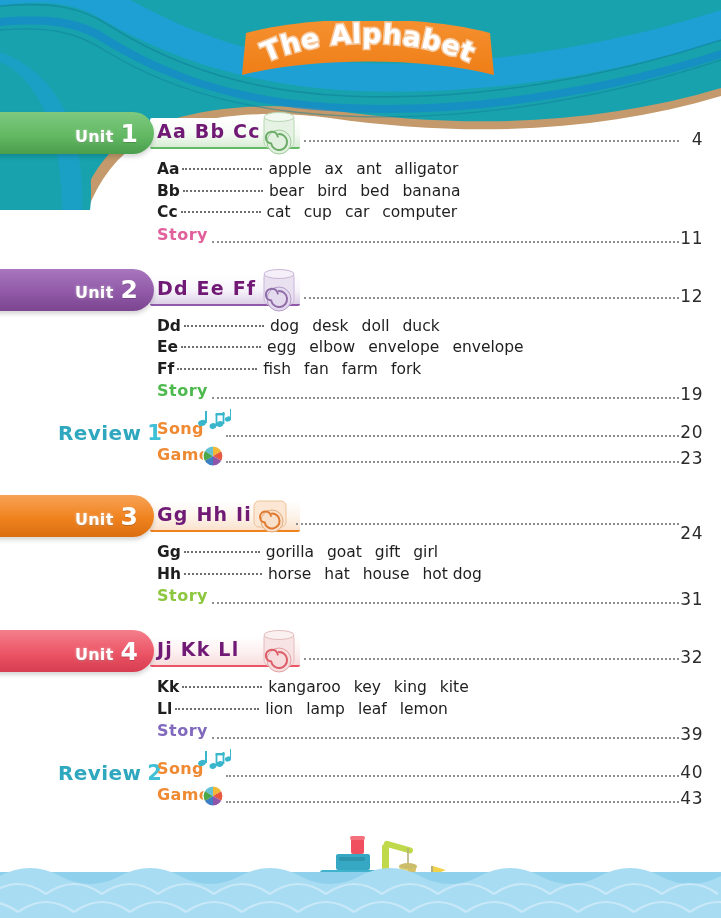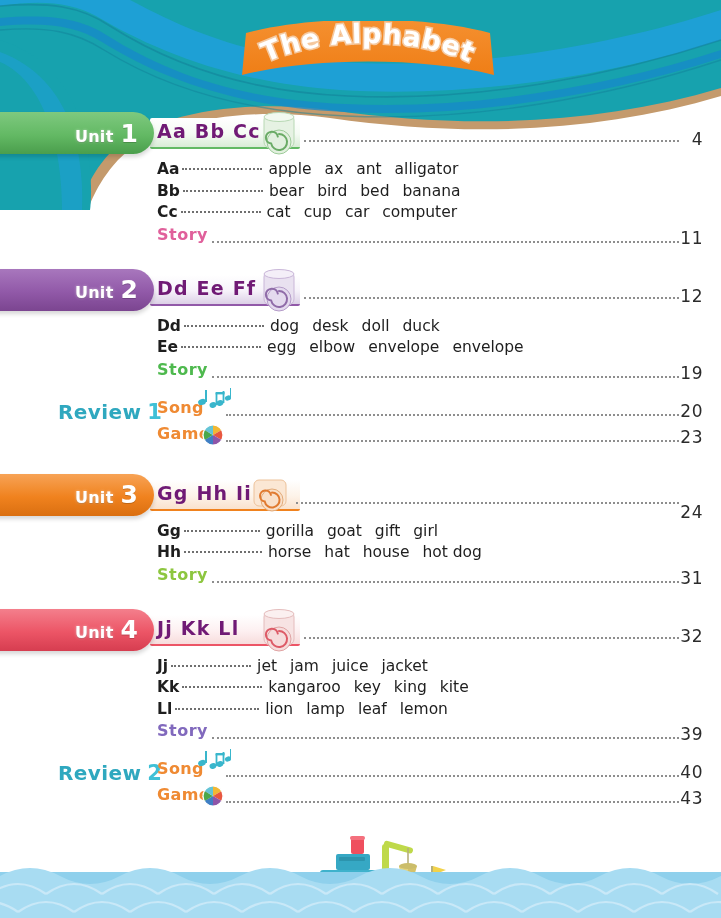--- a/index.html
+++ b/index.html
@@ -250,20 +250,23 @@
         <div class="page-num" style="top:21px;">12</div>
       </div>
 
       <div class="words">
         <div class="word-row">
           <span class="wr-letter">Dd</span><span class="wr-dots" style="width:80px;"></span><span class="wr-words"><span>dog</span><span>desk</span><span>doll</span><span>duck</span></span>
         </div>
         <div class="word-row">
           <span class="wr-letter">Ee</span><span class="wr-dots" style="width:80px;"></span><span class="wr-words"><span>egg</span><span>elbow</span><span>envelope</span><span>envelope</span></span>
         </div>
+        <div class="word-row">
+          <span class="wr-letter">Ff</span><span class="wr-dots" style="width:80px;"></span><span class="wr-words"><span>fish</span><span>fan</span><span>farm</span><span>fork</span></span>
+        </div>
       </div>
 
       <div class="story-row">
         <span class="story-label" style="color:#4eb94e;">Story</span>
         <div class="dots-line" style="left: 212px; top: 16px; width: 467px;"></div>
         <div class="page-num" style="top:3px;">19</div>
       </div>
     </div>
 
     <div class="review-block" style="margin-top:12px;">
@@ -356,23 +359,20 @@
             <span class="ub-word">Unit</span>
             <span class="ub-num">4</span>
           </span>
         </div>
         <div class="unit-title">Jj Kk Ll</div>
         <div class="dots-line" style="left: 304px; top: 32px; width: 375px;"></div>
         <div class="page-num" style="top:21px;">32</div>
       </div>
 
       <div class="words">
-        <div class="word-row">
-          <span class="wr-letter">Jj</span><span class="wr-dots" style="width:80px;"></span><span class="wr-words"><span>jet</span><span>jam</span><span>juice</span><span>jacket</span></span>
-        </div>
         <div class="word-row">
           <span class="wr-letter">Kk</span><span class="wr-dots" style="width:80px;"></span><span class="wr-words"><span>kangaroo</span><span>key</span><span>king</span><span>kite</span></span>
         </div>
         <div class="word-row">
           <span class="wr-letter">Ll</span><span class="wr-dots" style="width:84px;"></span><span class="wr-words"><span>lion</span><span>lamp</span><span>leaf</span><span>lemon</span></span>
         </div>
       </div>
 
       <div class="story-row">
         <span class="story-label" style="color:#8169bd;">Story</span>

